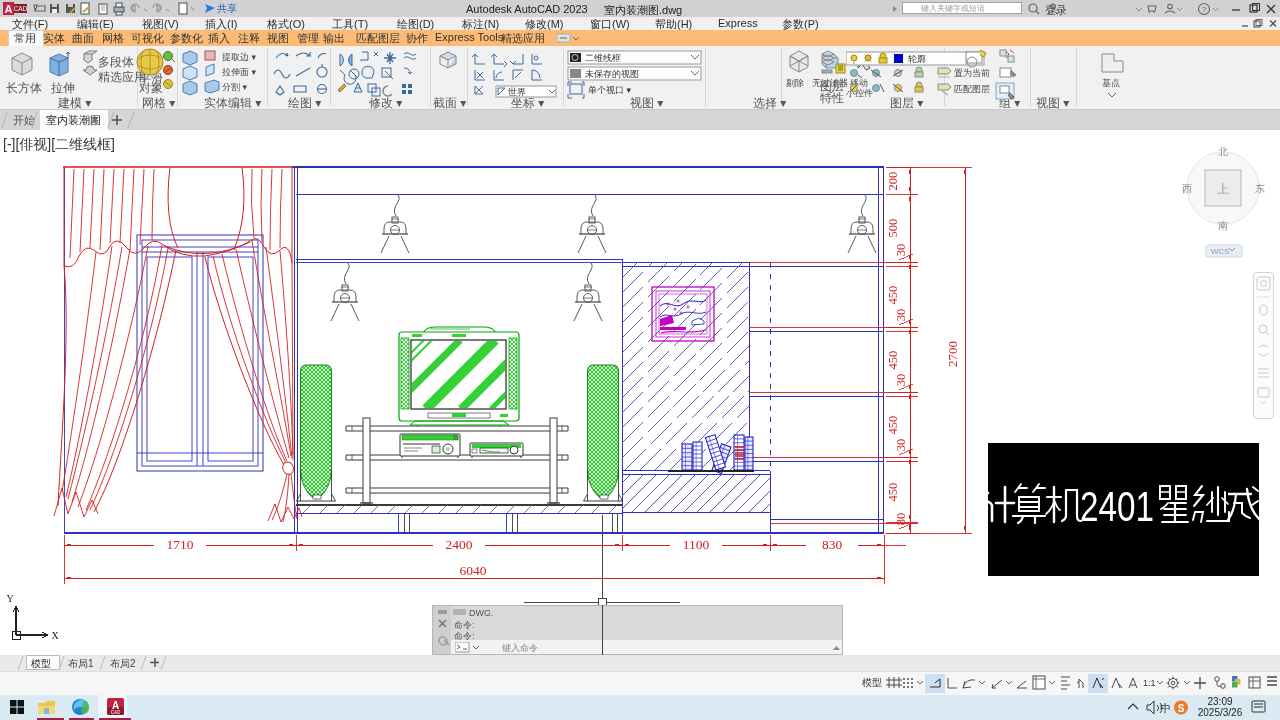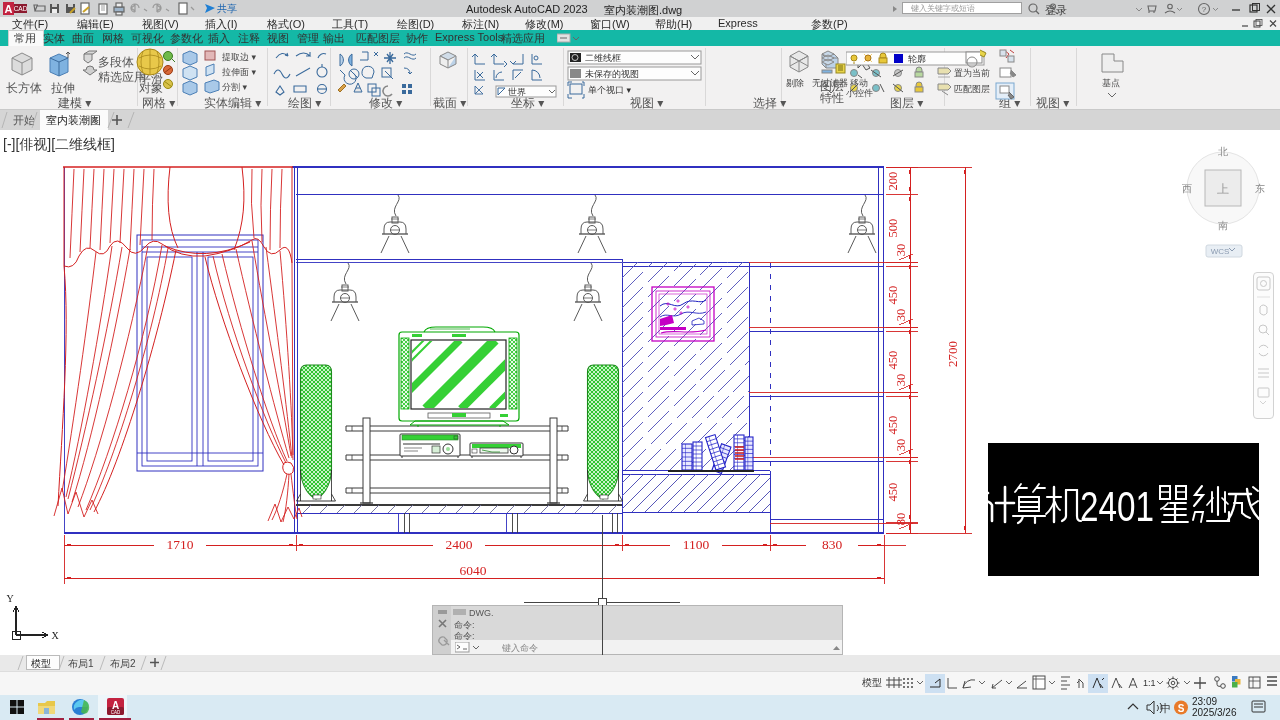--- a/index.html
+++ b/index.html
@@ -1,21 +1,21 @@
 <!DOCTYPE html>
 <html><head><meta charset="utf-8"><style>
 *{margin:0;padding:0;box-sizing:border-box}
 html,body{width:1280px;height:720px;overflow:hidden}
 body{font-family:"Liberation Sans",sans-serif;background:#fff}
 #root{position:relative;width:1280px;height:720px;background:#ffffff}
 .abs{position:absolute}
 .titlebar{left:0;top:0;width:1280px;height:17px;background:#d0d1d2;font-size:11px;color:#2a2a2a}
 .menubar{left:0;top:17px;width:1280px;height:13px;background:#f0f0f0;font-size:11px;color:#2a2a2a}
 .menubar span{position:absolute;top:0px;white-space:nowrap}
-.tabrow{left:0;top:30px;width:1280px;height:16px;background:#14b8a6;font-size:11px;color:#333}
+.tabrow{left:0;top:30px;width:1280px;height:16px;background:#fdba74;font-size:11px;color:#333}
 .tabrow span{position:absolute;top:1px;white-space:nowrap}
 .ribbon{left:0;top:46px;width:1280px;height:64px;background:#f2f1f1;border-bottom:1px solid #c9c9c9}
 .plabel{position:absolute;top:49px;font-size:12px;color:#555;white-space:nowrap}
 .pdiv{position:absolute;top:2px;width:1px;height:58px;background:#d9d8d8}
 .filetabs{left:0;top:110px;width:1280px;height:20px;background:#d5d5d5;font-size:11px;color:#444}
 .canvas{left:0;top:130px;width:1280px;height:525px;background:#ffffff}
 .cmdpanel{left:432px;top:605px;width:411px;height:50px;background:#d9d9d9;border:1px solid #b5b5b5;font-size:9px;color:#555}
 .layoutbar{left:0;top:655px;width:1280px;height:16px;background:#e9e9e9;font-size:10px;color:#444}
 .statusbar{left:0;top:671px;width:1280px;height:24px;background:#f6f6f6;border-top:1px solid #ddd}
 .taskbar{left:0;top:695px;width:1280px;height:25px;background:#d9eaf3}
@@ -49,21 +49,21 @@
 <path d="M153 8 a4 4 0 1 1 4 4 M161 8 l-4 -3 v6 Z" stroke="#999"></path>
 <path d="M166 9 l3 2" stroke="#999"></path>
 <rect x="179" y="3" width="8" height="11" fill="#fff"></rect>
           <path d="M191 7 l3 3" stroke="#999"></path>
 <path d="M205 4 L215 8 L205 13 L207 8 Z" fill="#1f7fd4" stroke="none"></path>
 </g>
 <text x="217" y="12" font-size="10" fill="#1f66b0">共享</text>
 </svg>
       <span class="tt" style="left:466px;top:3px;color:#222">Autodesk AutoCAD 2023</span>
       <span class="tt" style="left:604px;top:3px;color:#222">室内装潮图.dwg</span>
-      <div class="abs" style="left:902px;top:2px;width:120px;height:12px;background:#fff;border:1px solid #a0a0a0;font-size:8px;color:#999;padding-left:8px">键入关键字或短语</div>
+      <div class="abs" style="left:902px;top:2px;width:120px;height:12px;background:#fff;border:1px solid #a0a0a0;font-size:8px;color:#999;padding-left:18px">键入关键字或短语</div>
       <svg class="abs" style="left:893px;top:2px" width="387" height="14">
 <path d="M0 4 l4 3 -4 3 z" fill="#888"></path>
 <circle cx="140" cy="6" r="4" fill="none" stroke="#666" stroke-width="1.2"></circle>
         <path d="M143 9 l3 3" stroke="#666" stroke-width="1.2"></path>
 <circle cx="160" cy="4.5" r="2.5" fill="none" stroke="#666" stroke-width="1.1"></circle>
         <path d="M155 12 q5 -5 10 0" fill="none" stroke="#666" stroke-width="1.1"></path>
 <path d="M243 6 l3 3 3 -3" fill="none" stroke="#888"></path>
 <path d="M255 4 h8 l-1 5 h-6 z M256 9 v2 M261 9 v2" fill="none" stroke="#666" stroke-width="1.1"></path>
 <circle cx="277" cy="4.5" r="2.3" fill="none" stroke="#666" stroke-width="1.1"></circle>
         <path d="M272 11 q5 -4 10 0" fill="none" stroke="#666" stroke-width="1.1"></path>
@@ -84,21 +84,21 @@
       <span style="left:142px">视图(V)</span>
       <span style="left:205px">插入(I)</span>
       <span style="left:267px">格式(O)</span>
       <span style="left:332px">工具(T)</span>
       <span style="left:397px">绘图(D)</span>
       <span style="left:462px">标注(N)</span>
       <span style="left:525px">修改(M)</span>
       <span style="left:590px">窗口(W)</span>
       <span style="left:655px">帮助(H)</span>
       <span style="left:718px">Express</span>
-      <span style="left:811px">参数(P)</span>
+      <span style="left:782px">参数(P)</span>
       <svg class="abs" style="left:1240px;top:2px" width="40" height="10">
 <path d="M2 7 h6" stroke="#444" stroke-width="1.2"></path>
 <rect x="14" y="2" width="6" height="6" fill="none" stroke="#444"></rect>
         <rect x="16" y="0.5" width="6" height="6" fill="none" stroke="#444" stroke-width=".8"></rect>
 <path d="M30 1.5 l6 6 M36 1.5 l-6 6" stroke="#444" stroke-width="1.2"></path>
 </svg>
     </div>
     <div class="abs tabrow">
       <div class="abs" style="left:8px;top:0;width:36px;height:16px;background:#fafafa;border:1px solid #cfcfcf;border-bottom:none"></div>
       <span style="left:14px">常用</span>
@@ -986,14 +986,14 @@
 <g stroke="#333" fill="none" stroke-width="1.2">
 <path d="M1128 14 l5 -5 5 5"></path>
 <path d="M1147 10 v5 h3 l4 4 v-13 l-4 4 z M1157 10 a4 4 0 0 1 0 6 M1160 8 a7 7 0 0 1 0 10" stroke-width="1"></path>
 </g>
 <text x="1160" y="17" font-size="11" fill="#333">中</text>
 <circle cx="1181" cy="12.5" r="7" fill="#e87a2a"></circle>
         <text x="1181" y="16.5" font-size="10" font-weight="bold" fill="#fff" text-anchor="middle">S</text>
 <rect x="1252" y="6" width="13" height="11" rx="1" fill="none" stroke="#333"></rect>
         <path d="M1254 9 h9 M1254 12 h9" stroke="#333" stroke-width="1"></path>
 </svg>
-      <div class="tt" style="left:1192px;top:1px;width:56px;font-size:10px;color:#222;line-height:11px">23:09<br>2025/3/26</div>
+      <div class="tt" style="left:1192px;top:1px;width:56px;text-align:center;font-size:10px;color:#222;line-height:11px">23:09<br>2025/3/26</div>
     </div>
   </div>
 </body></html>

